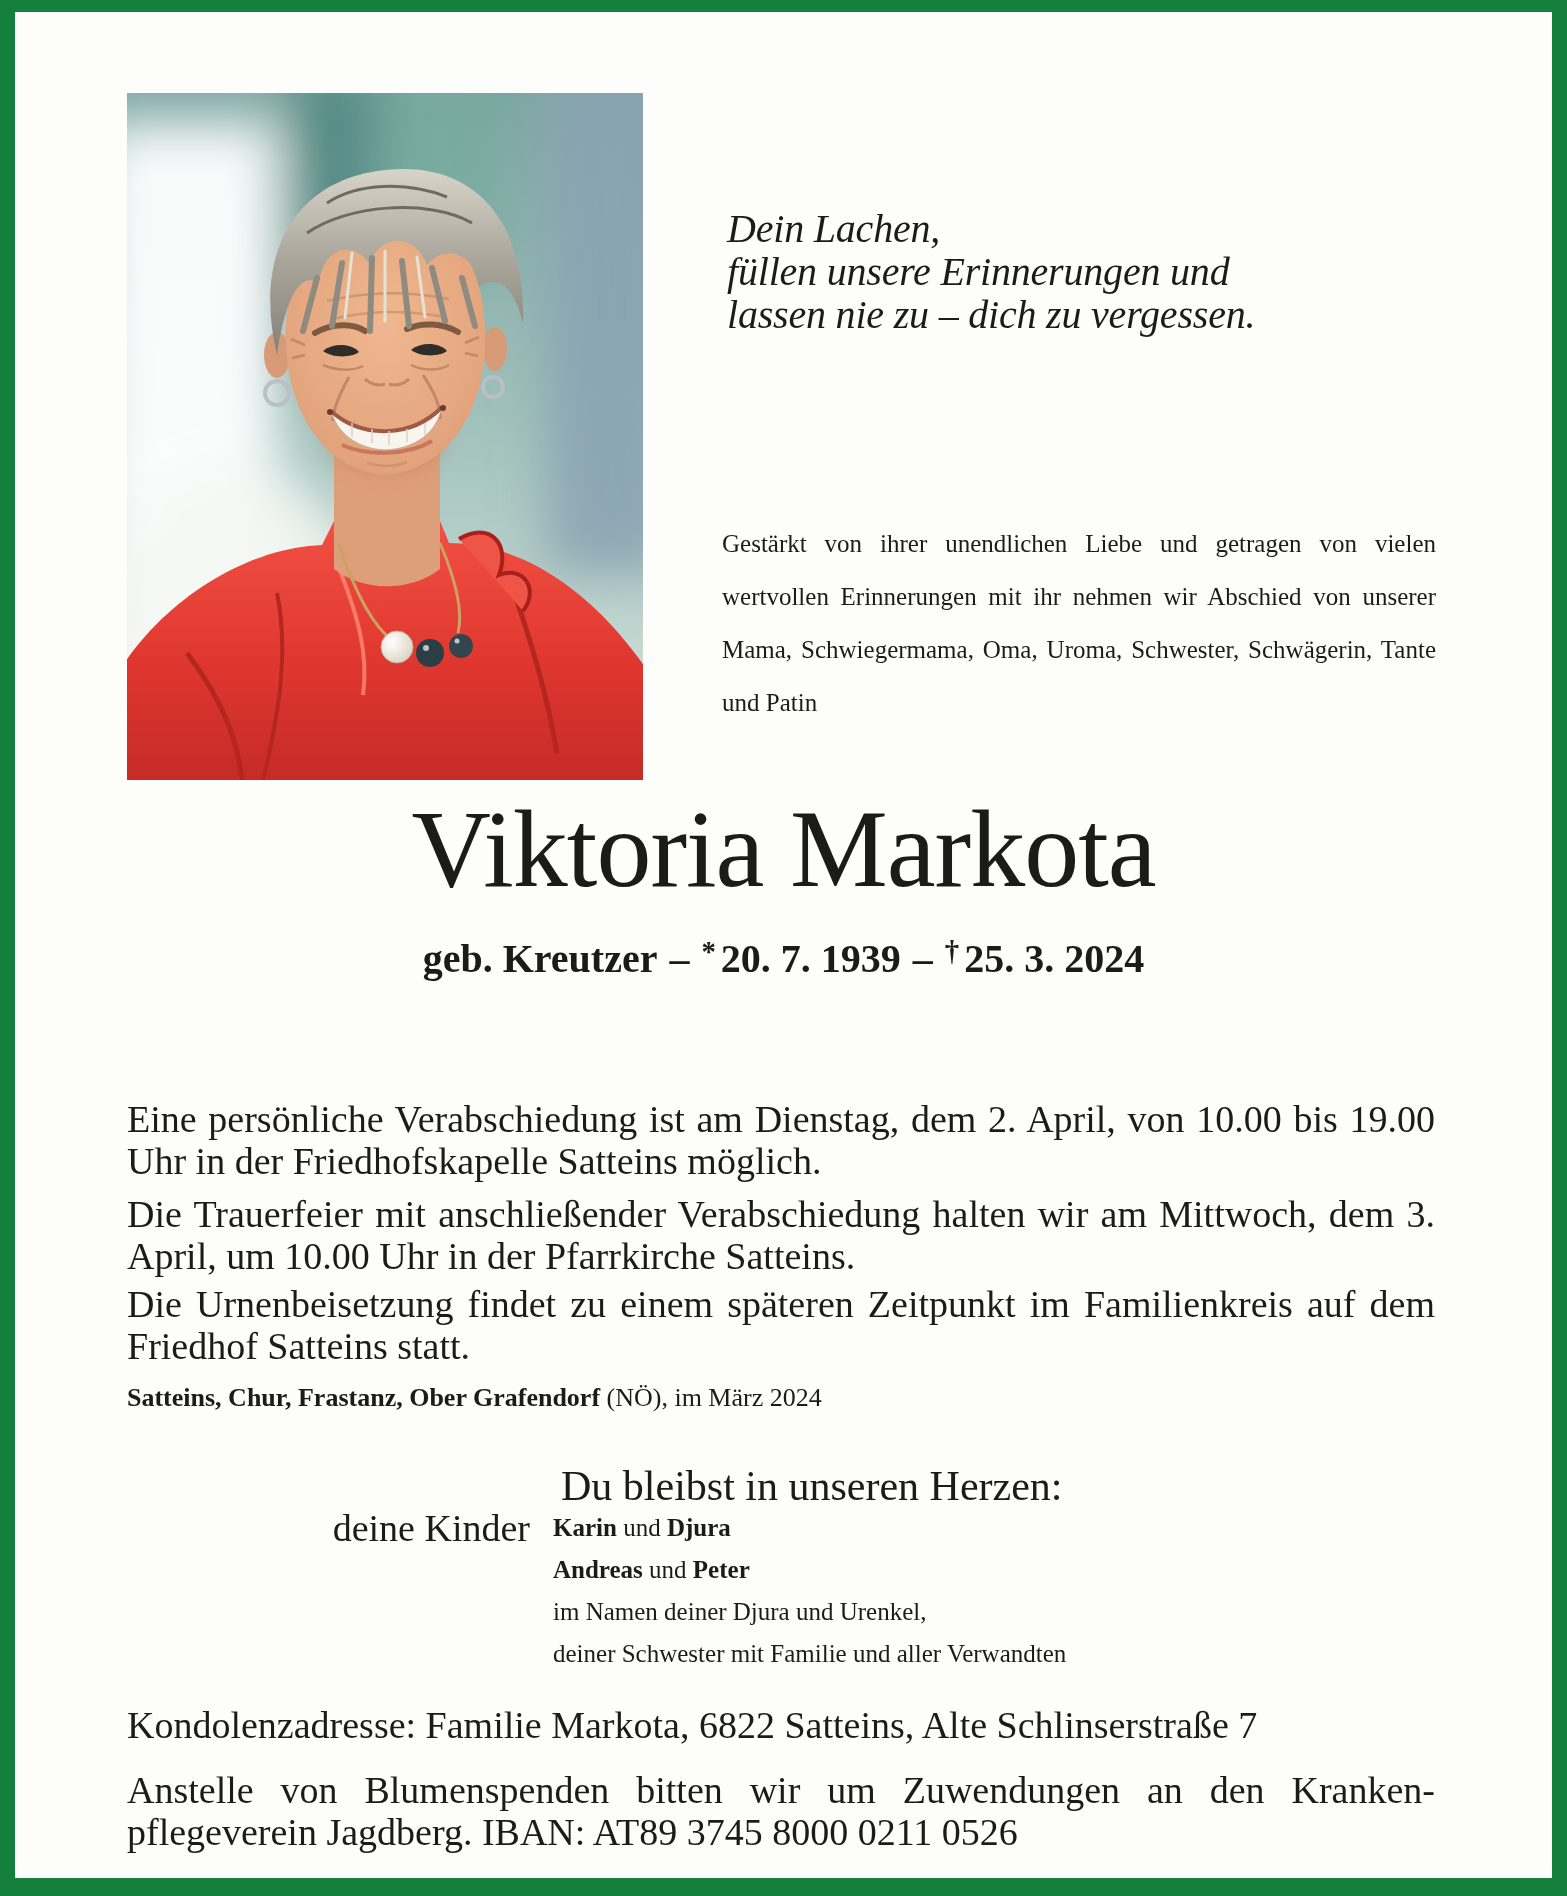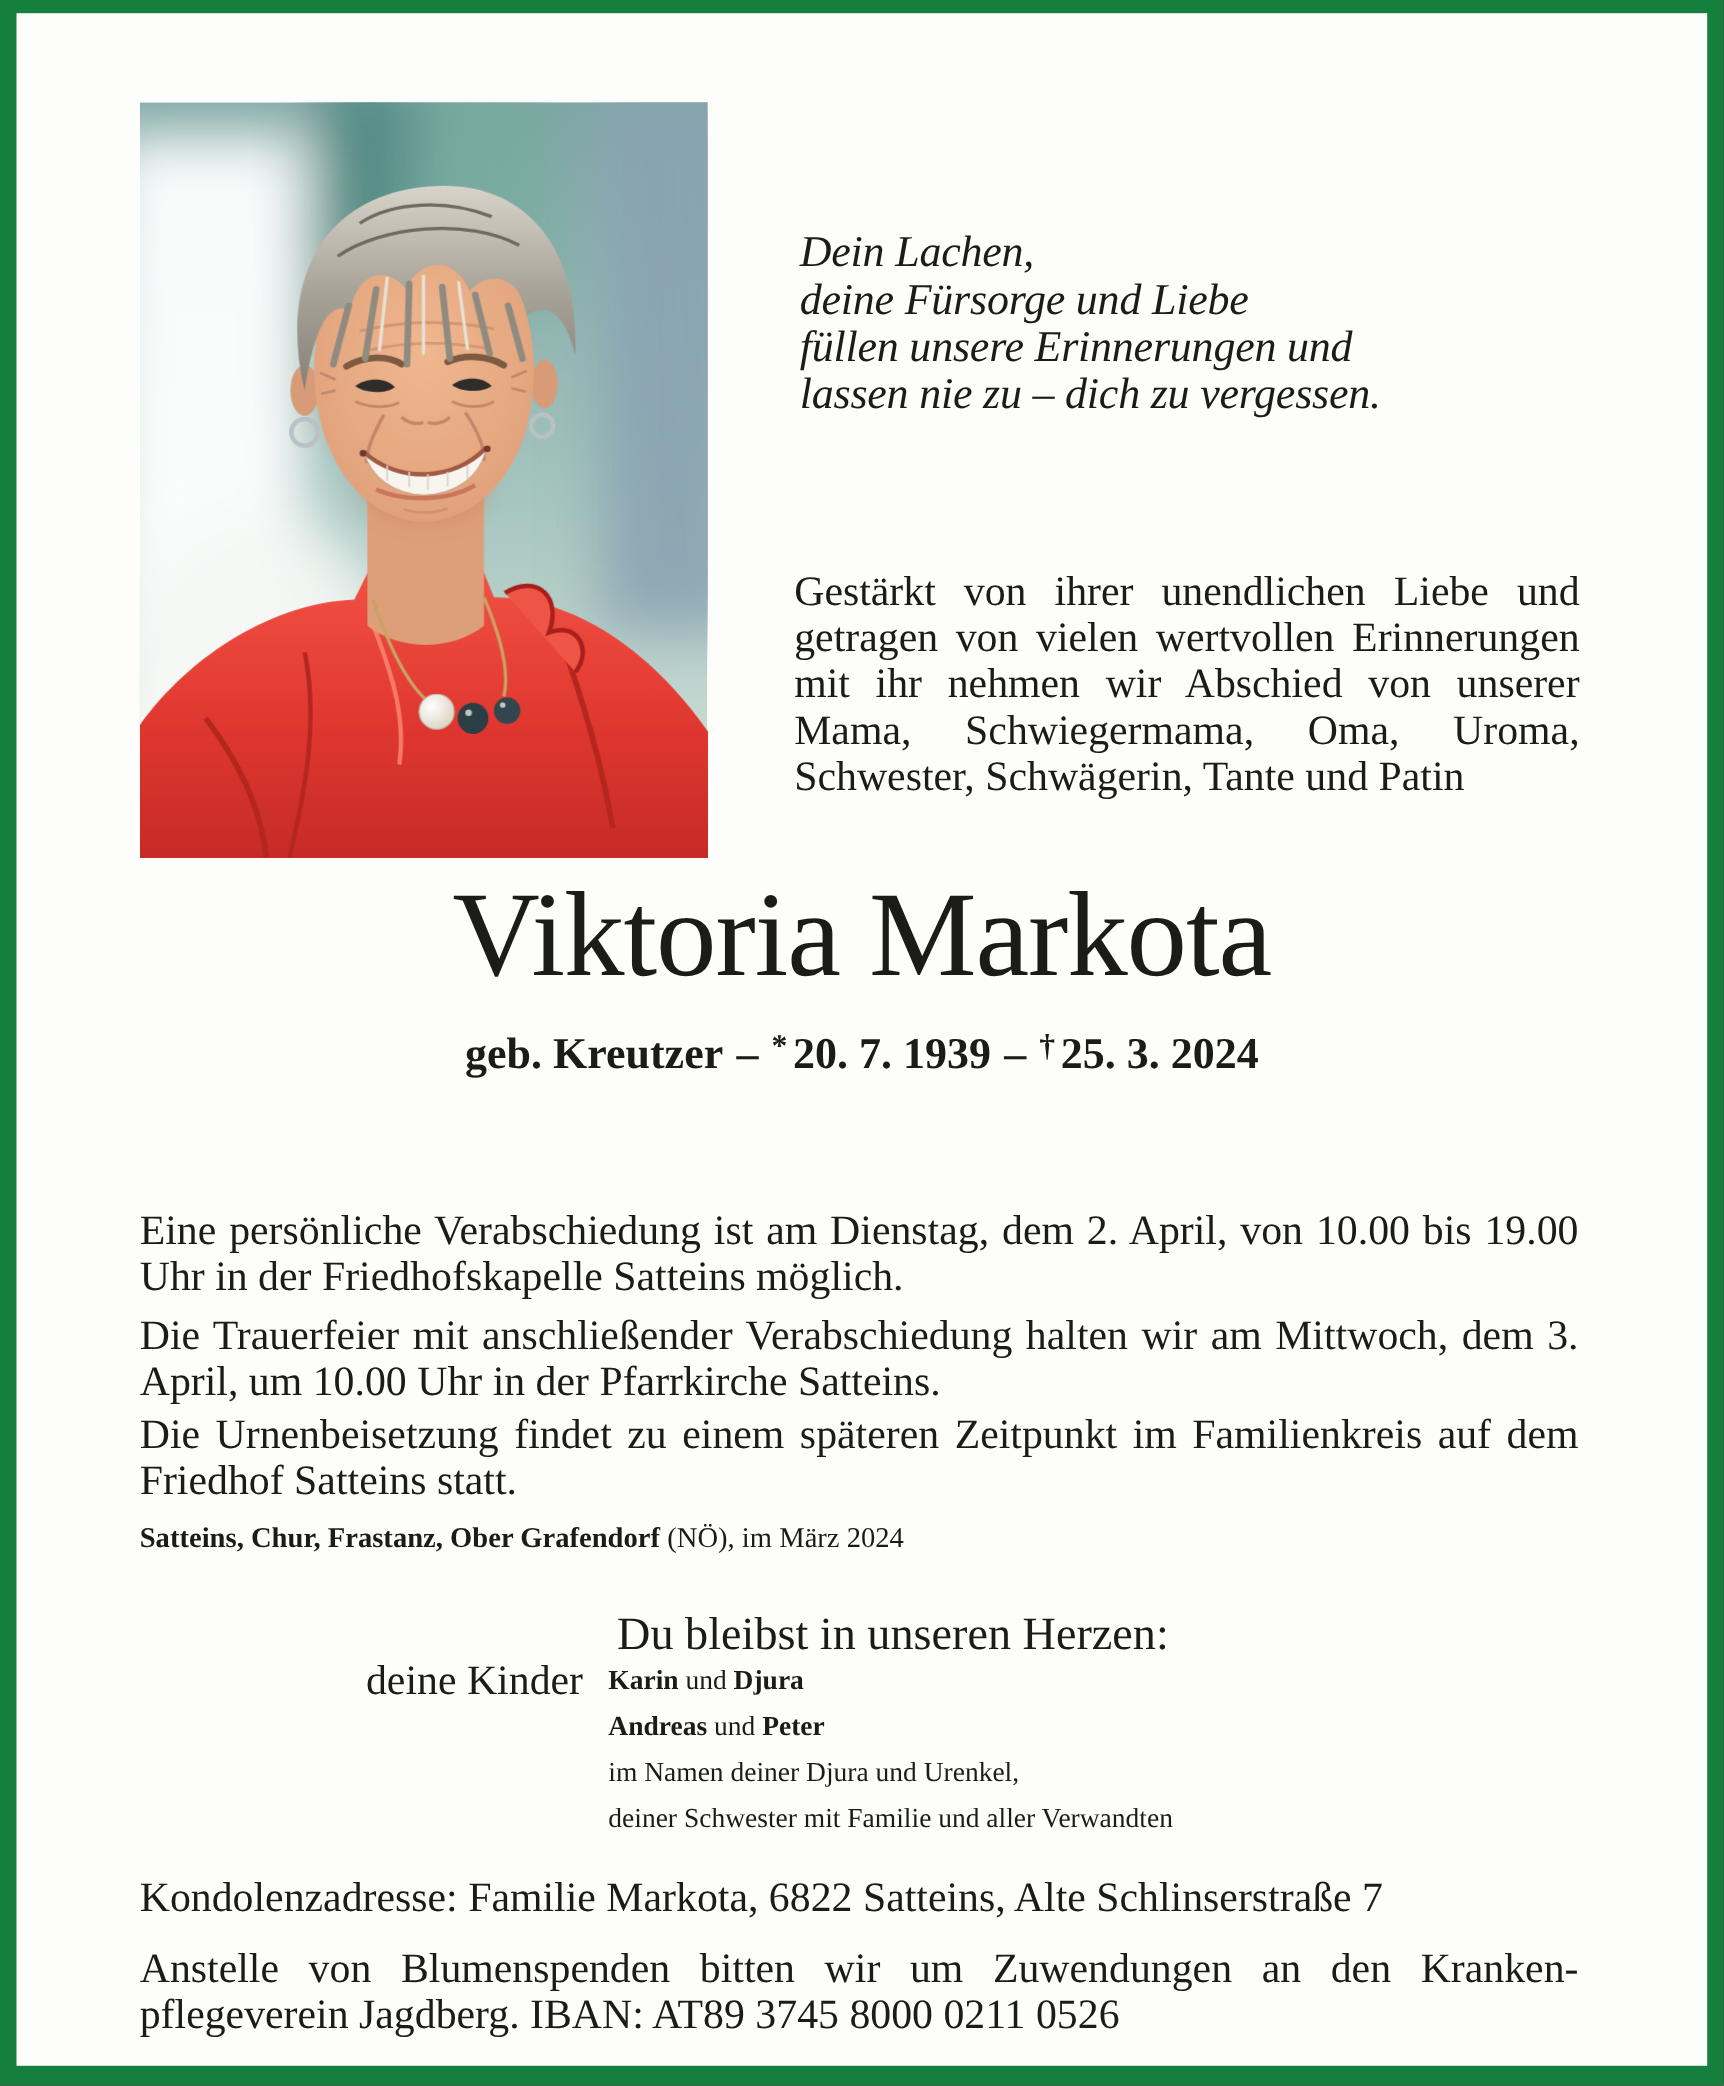--- a/index.html
+++ b/index.html
@@ -7,21 +7,21 @@
     position:relative;width:1567px;height:1896px;
     background:#15803d;overflow:hidden;
     font-family:"Liberation Serif","DejaVu Serif",serif;
     color:#1b1b19;
   }
   .paper{position:absolute;left:15px;top:12px;right:15px;bottom:18px;background:#fdfdfb;}
   .photo{position:absolute;left:127px;top:93px;width:516px;height:687px;overflow:hidden;}
   .photo svg{display:block;width:100%;height:100%;}
 
   .poem{position:absolute;left:727px;top:207px;font-style:italic;font-size:40px;line-height:43px;letter-spacing:-0.2px;}
-  .intro{position:absolute;left:722px;top:517px;width:714px;text-align:justify;font-size:38px;line-height:42px;hyphens:manual;}
+  .intro{position:absolute;left:722px;top:517px;width:714px;text-align:justify;font-size:25px;line-height:53px;hyphens:manual;}
 
   .name{position:absolute;left:0;top:794px;width:1567px;text-align:center;font-size:110px;line-height:110px;letter-spacing:-1px;}
   .subtitle{position:absolute;left:0;top:929px;width:1567px;text-align:center;font-weight:bold;font-size:40px;line-height:44px;}
   .subtitle .dash{margin:0 12px;}
   .subtitle .sym{font-size:72%;vertical-align:0.38em;margin-right:5px;}
 
   .bodypar{position:absolute;left:127px;width:1308px;text-align:justify;font-size:38px;line-height:42px;hyphens:manual;}
   .p1{top:1000px;} .p2{top:1098px;} .p3{top:1193px;} .p4{top:1283px;}
 
   .cities{position:absolute;left:127px;top:1377px;width:1380px;font-size:26px;line-height:42px;}
@@ -141,21 +141,20 @@
         <circle cx="303" cy="560" r="14" fill="#2b3e45"></circle>
         <circle cx="334" cy="553" r="12" fill="#33464d"></circle>
         <circle cx="299" cy="555" r="3" fill="#ffffff" opacity="0.7"></circle>
         <circle cx="330" cy="548" r="2.5" fill="#ffffff" opacity="0.7"></circle>
       </g>
     </svg>
   </div>
 
   <div class="poem">
     <div>Dein Lachen,</div>
-    <div>deine Fürsorge und Liebe</div>
     <div>füllen unsere Erinnerungen und</div>
     <div>lassen nie zu – dich zu vergessen.</div>
   </div>
 
   <div class="intro">Gestärkt von ihrer unendlichen Liebe und getragen von vielen wertvollen Erinne­rungen mit ihr nehmen wir Abschied von unserer Mama, Schwiegermama, Oma, Uroma, Schwester, Schwägerin, Tante und Patin</div>
 
   <div class="name">Viktoria Markota</div>
   <div class="subtitle"><span>geb. Kreutzer</span><span class="dash">–</span><span class="sym">*</span><span>20. 7. 1939</span><span class="dash">–</span><span class="sym">†</span><span>25. 3. 2024</span></div>
 
   <div class="bodypar p2">Eine persönliche Verabschiedung ist am Dienstag, dem 2. April, von 10.00 bis 19.00 Uhr in der Friedhofskapelle Satteins möglich.</div>

